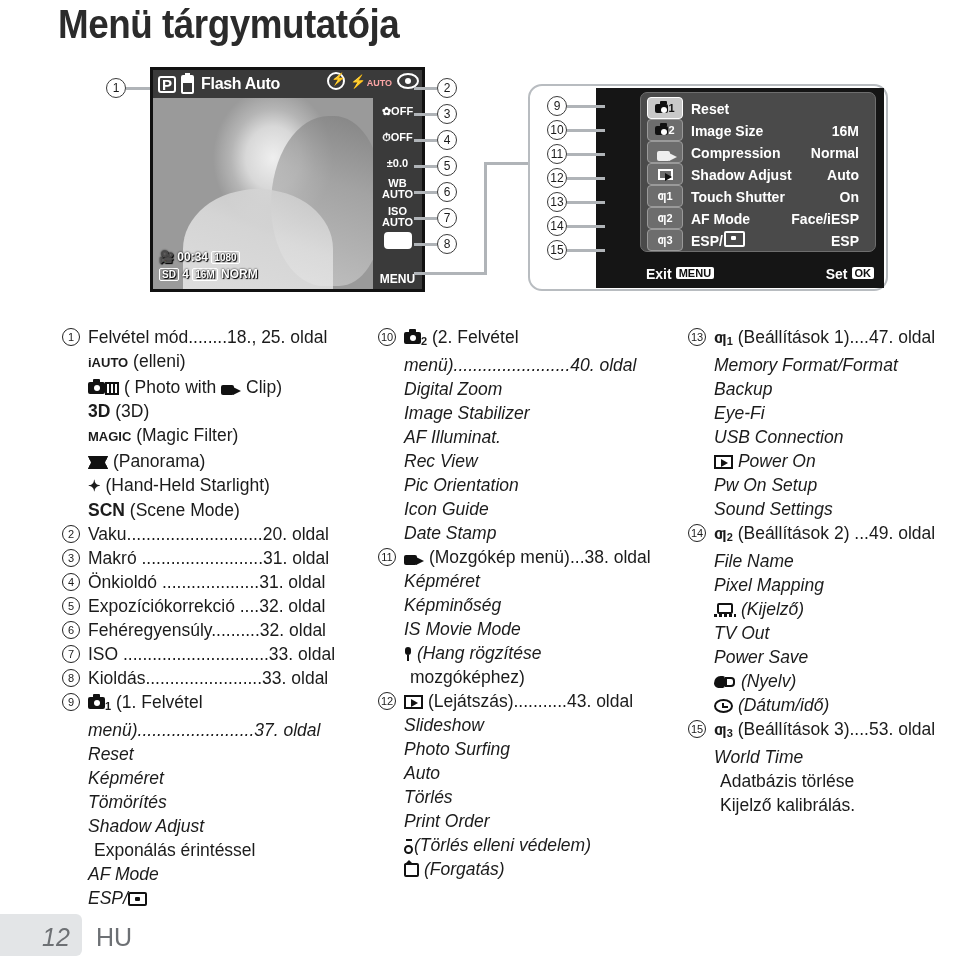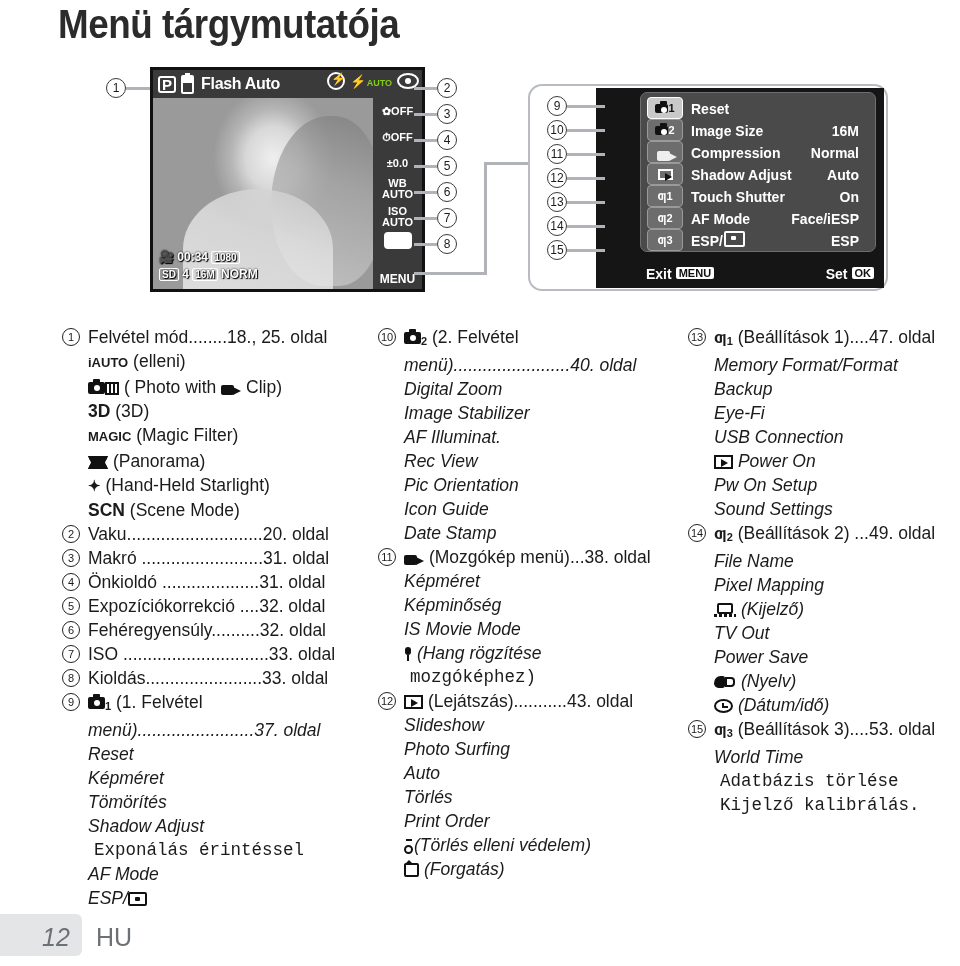--- a/index.html
+++ b/index.html
@@ -106,21 +106,21 @@
   .lcd-topbar .tb-title {
     font-size: 16px; font-weight: bold;
     margin-left: 7px;
     letter-spacing: -0.3px;
   }
   .tb-right {
     position: absolute; right: 3px; top: 2px;
     display: flex; align-items: center; gap: 5px;
   }
   .ic-noflash, .ic-flashauto, .ic-redeye {
-    display:inline-block; color:#84cc16; font-size: 15px; font-weight: bold;
+    display:inline-block; color:#fca5a5; font-size: 15px; font-weight: bold;
   }
   .ic-noflash {
     width: 18px; height: 18px; border: 2px solid #fff; border-radius: 50%;
     position: relative; box-sizing: border-box;
   }
   .ic-noflash::before {
     content:"\26A1"; position:absolute; left:2px; top:-2px; font-size:12px;
   }
   .ic-flashauto { font-size: 13px; }
   .ic-redeye {
@@ -277,21 +277,21 @@
 
   .entry { position: relative; padding-left: 26px; white-space: nowrap; }
   .entry .num {
     position: absolute; left: 0; top: 3px;
     width: 18px; height: 18px;
     border: 1.4px solid #222; border-radius: 50%;
     font-size: 11px; line-height: 16px; text-align: center;
     box-sizing: border-box;
   }
   .sub { padding-left: 26px; white-space: nowrap; }
-  .sub.indent { padding-left: 32px; font-family: Liberation Mono, monospace; }
+  .sub.indent { padding-left: 32px; }
   .cont { padding-left: 26px; white-space: nowrap; font-style: italic; }
 
   .b { font-weight: bold; }
   .sml { font-size: 13px; }
   .sub-idx { font-size: 11px; vertical-align: -2px; }
 
   
   .g-cam {
     display:inline-block; width:17px; height:12px;
     background:#111; border-radius:2px; position:relative;

